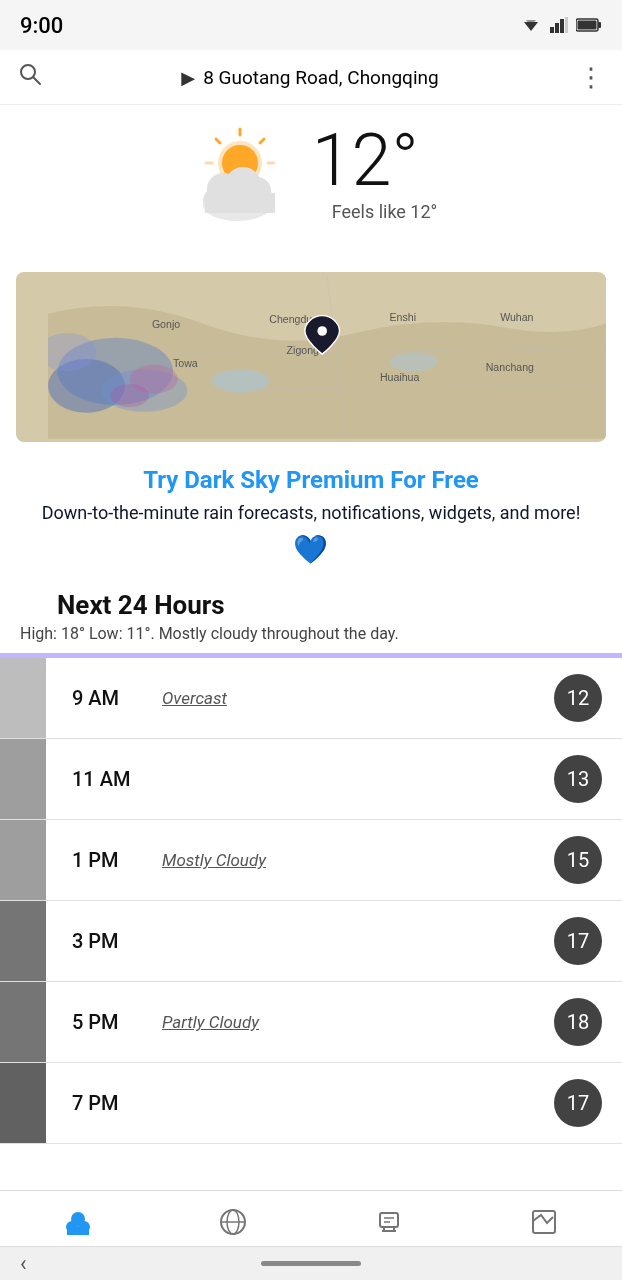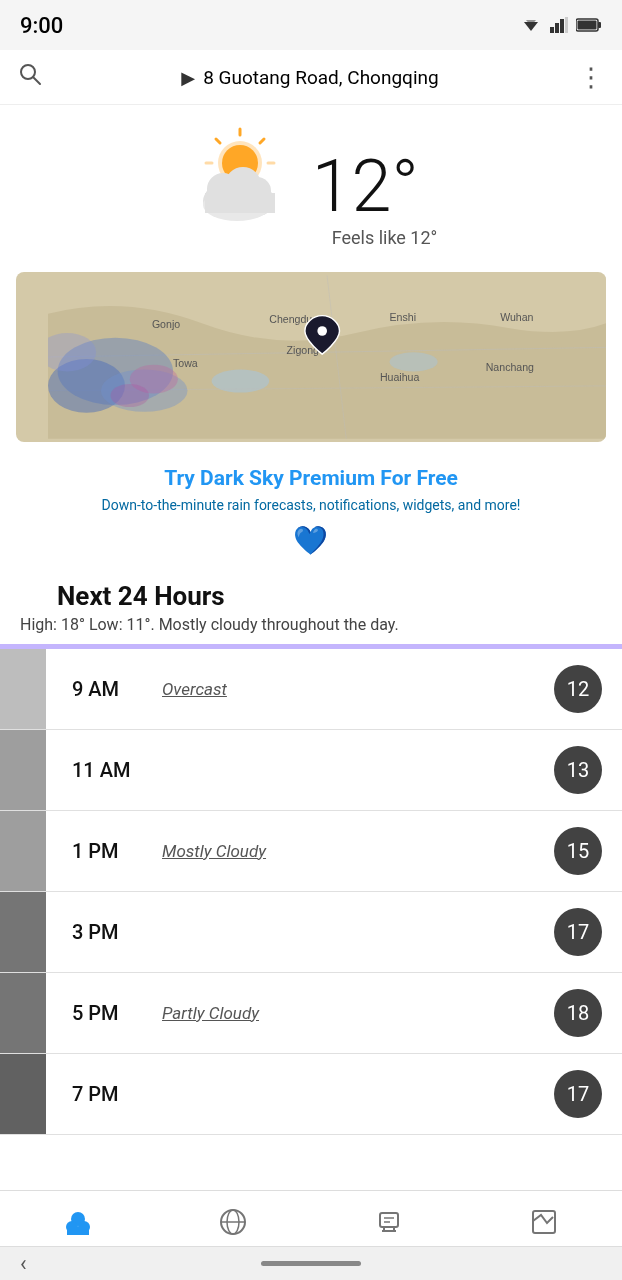--- a/index.html
+++ b/index.html
@@ -51,21 +51,21 @@
     
     .weather-main {
       display: flex;
       flex-direction: column;
       align-items: center;
       padding: 20px 0 10px;
       background: #fff;
     }
     .weather-row {
       display: flex;
-      align-items: flex-end;
+      align-items: flex-start;
       gap: 17px;
     }
     .weather-icon-large {
       font-size: 80px;
       line-height: 1;
     }
     .temp-block {
       display: flex;
       flex-direction: column;
     }
@@ -97,27 +97,27 @@
       height: 100%;
     }
 
     
     .premium-banner {
       text-align: center;
       padding: 10px 20px 8px;
     }
     .premium-title {
       color: #2196F3;
-      font-size: 21px;
+      font-size: 24px;
       font-weight: 700;
       margin-bottom: 6px;
     }
     .premium-desc {
-      color: #0369a1;
-      font-size: 14px;
+      color: #0f172a;
+      font-size: 18px;
       line-height: 1.4;
     }
     .heart-icon {
       font-size: 28px;
       color: #1565C0;
       margin-top: 8px;
     }
 
     
     .section-title {

